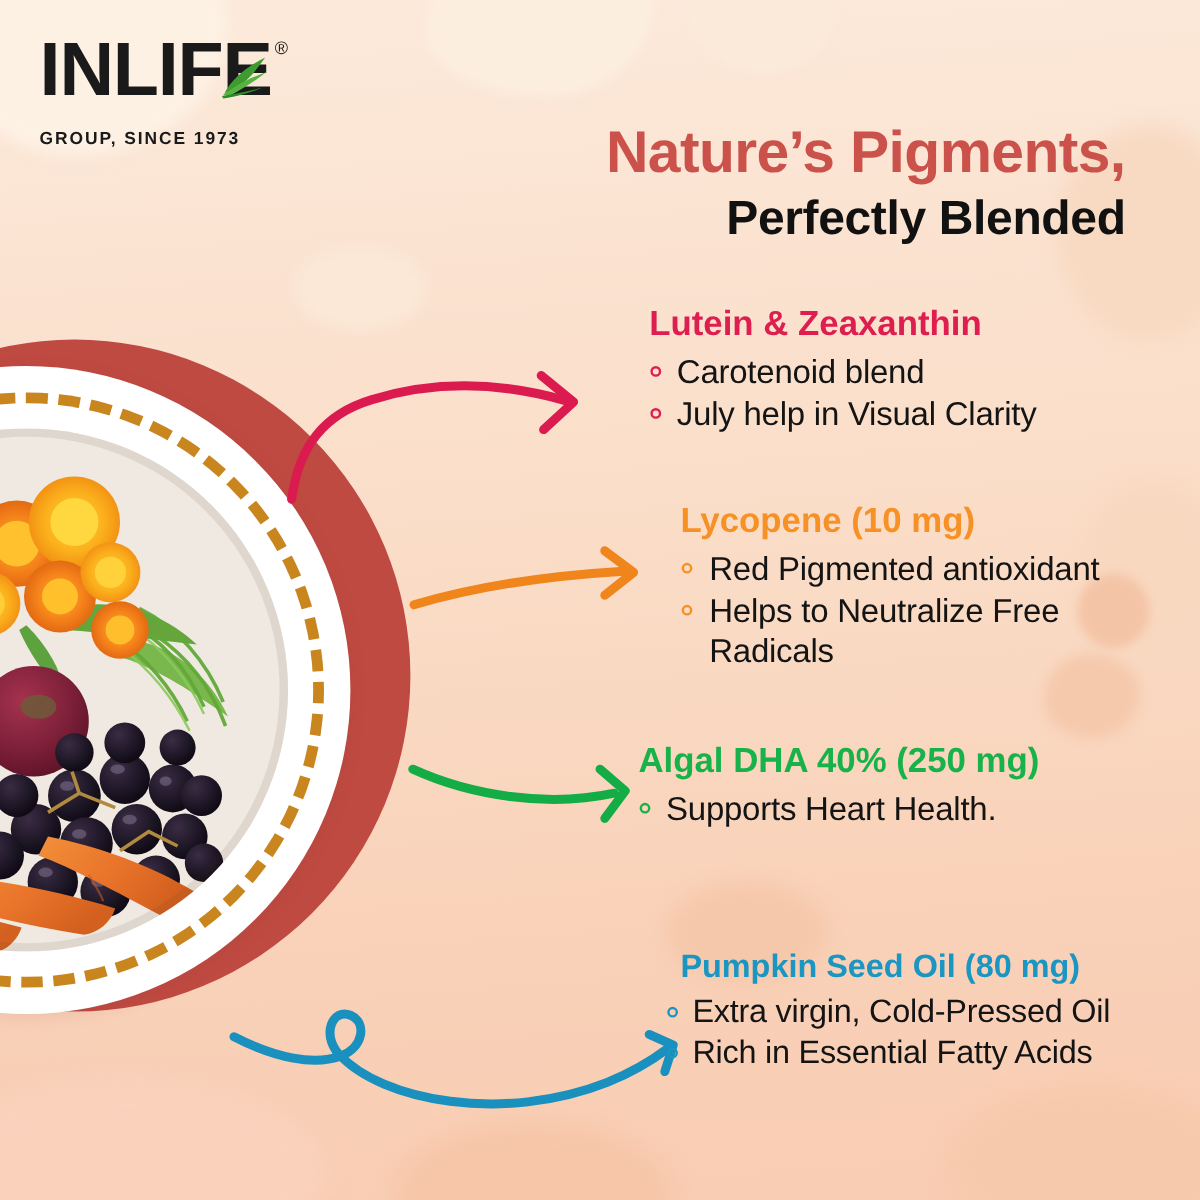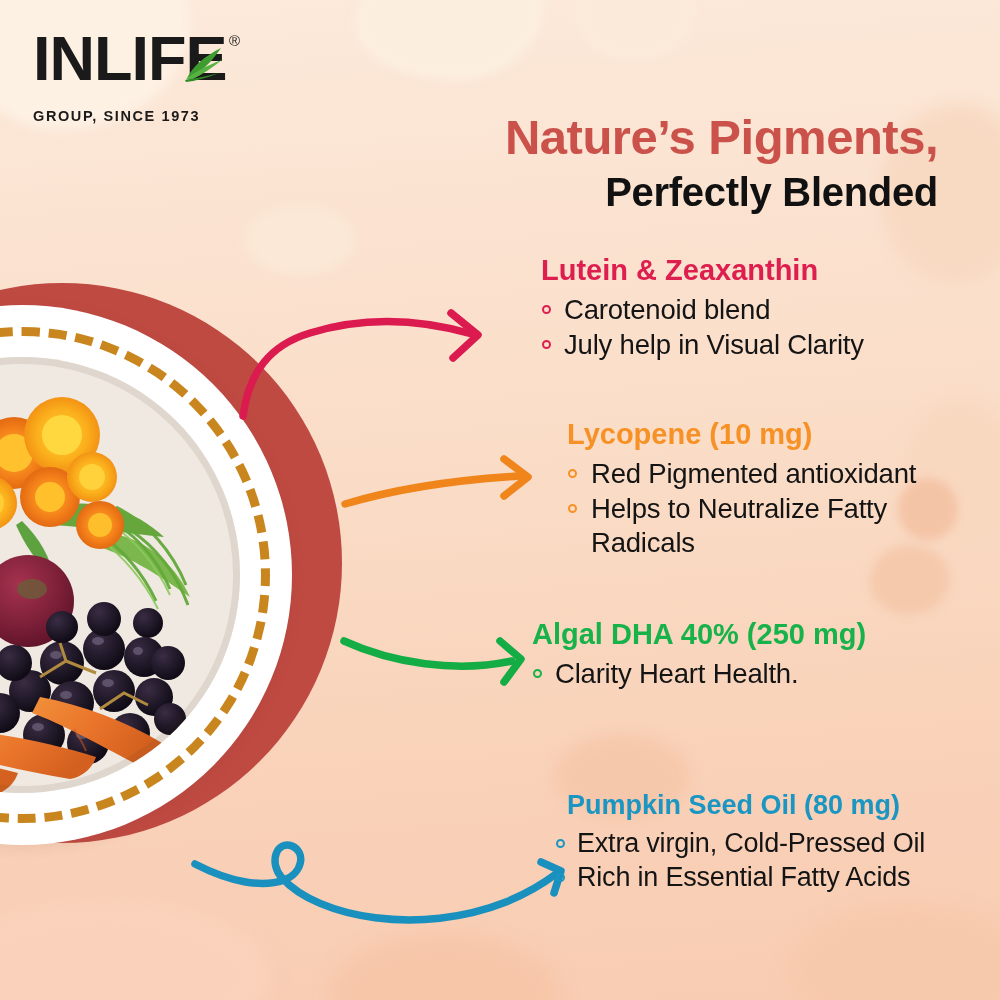--- a/index.html
+++ b/index.html
@@ -54,21 +54,21 @@
     font-family:"Liberation Sans", sans-serif;
     font-size:63px; font-weight:700; letter-spacing:-1px;
     color:#1A1A1A; line-height:60px;
   }
   .logo-leaf { position:absolute; left:148px; top:11px; width:44px; height:44px; }
   .logo-reg  { position:absolute; left:196px; top:4px; font-size:15px; color:#1A1A1A; }
   .logo-tag  { margin-top:20px; font-size:14.5px; font-weight:700;
                letter-spacing:1.6px; color:#1A1A1A; white-space:nowrap; }
 
   
-  #headline { position:absolute; right:62px; top:110px; text-align:right; }
+  #headline { position:absolute; right:62px; top:100px; text-align:right; }
   .h-line1 { font-size:49px; font-weight:700; color:#CB524B;
              letter-spacing:-0.5px; line-height:1.12; }
   .h-line2 { font-size:40px; font-weight:700; color:#111111;
              letter-spacing:-0.3px; line-height:1.2; margin-top:3px; }
 
   
   #art { position:absolute; left:-218px; top:283px; width:570px; height:570px; }
   .red-circle {
     position:absolute; left:0; top:0; width:560px; height:560px;
     border-radius:50%; background:#BF4A42;
@@ -387,28 +387,28 @@
     <ul>
       <li><span class="dot"></span><span>Carotenoid blend</span></li>
       <li><span class="dot"></span><span>July help in Visual Clarity</span></li>
     </ul>
   </div>
 
   <div class="block" id="block-lycopene">
     <div class="title">Lycopene (10 mg)</div>
     <ul>
       <li><span class="dot"></span><span>Red Pigmented antioxidant</span></li>
-      <li style="max-width:398px"><span class="dot"></span><span>Helps to Neutralize Fatty Radicals</span></li>
+      <li style="max-width:398px"><span class="dot"></span><span>Helps to Neutralize Free Radicals</span></li>
     </ul>
   </div>
 
   <div class="block" id="block-dha">
     <div class="title">Algal DHA 40% (250 mg)</div>
     <ul>
-      <li><span class="dot"></span><span>Clarity Heart Health.</span></li>
+      <li><span class="dot"></span><span>Supports Heart Health.</span></li>
     </ul>
   </div>
 
   <div class="block" id="block-pumpkin">
     <div class="title">Pumpkin Seed Oil (80 mg)</div>
     <ul>
       <li><span class="dot"></span><span>Extra virgin, Cold-Pressed Oil</span></li>
       <li><span class="dot"></span><span>Rich in Essential Fatty Acids</span></li>
     </ul>
   </div>

